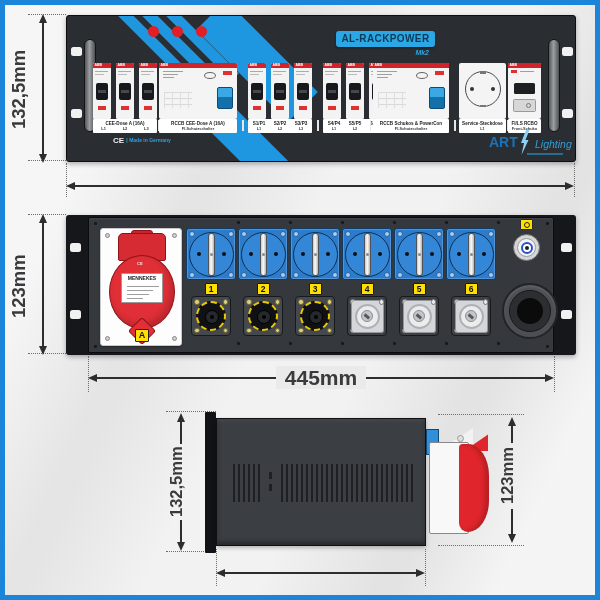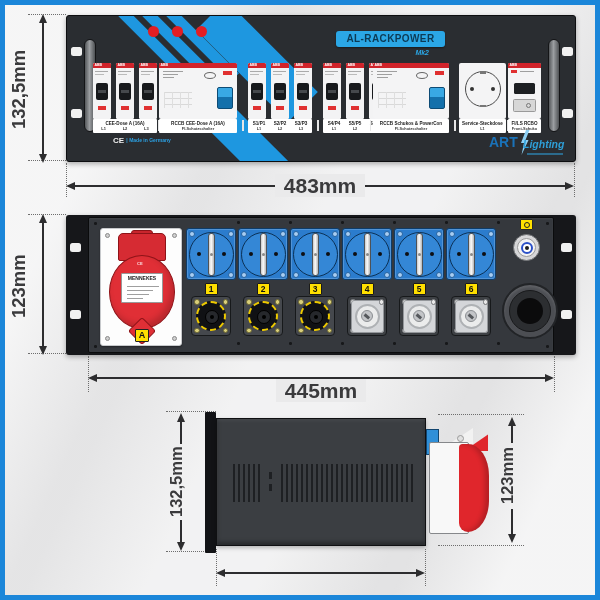--- a/index.html
+++ b/index.html
@@ -132,21 +132,21 @@
     <div class="v rdot" style="left:104.5px;top:9.5px"></div>
     <div class="v rdot" style="left:128.5px;top:9.5px"></div>
 
     <div class="v handle" style="left:17px;top:23px"></div>
     <div class="v handle" style="left:481px;top:23px"></div>
     <div class="v rhole" style="left:4px;top:31px"></div>
     <div class="v rhole" style="left:4px;top:93px"></div>
     <div class="v rhole" style="left:495px;top:31px"></div>
     <div class="v rhole" style="left:495px;top:93px"></div>
 
-    <div class="v badge-title" style="left:269px;top:15px;width:109px;height:16px">AL-RACKPOWER</div>
+    <div class="v badge-title" style="left:269px;top:15px;width:99px;height:16px">AL-RACKPOWER</div>
     <div class="v subtit" style="left:334px;top:33px;width:28px">Mk2</div>
 
     <div class="grp" style="left:26px;width:64px;top:47px">
       <div class="mcb" style="left:0">
         <div class="strip">
             <span>ABB</span>
           </div>
         <div class="tgl"></div>
           <div class="ind"></div>
       </div>
@@ -333,33 +333,30 @@
     <div class="v cerow" style="left:46px;top:120px">
       <span>CE</span>
       <i> | </i><i>Made in Germany</i>
     </div>
 
     <div class="v" style="left:422px;top:113px;width:80px;height:34px">
       <span class="v" style="left:0;top:5px;font-weight:bold;font-size:14px;color:#1a72b8">ART</span>
       <svg class="v" style="left:31px;top:1px" width="10" height="26">
         <path d="M6 0 L9.5 0 L5.5 10 L8.5 10 L1.5 25 L4 13 L1 13 Z" fill="#8ed0f4"></path>
       </svg>
-      <span class="v" style="left:34px;top:9px;font-style:italic;font-size:10.5px;color:#2e9fd8;font-weight:bold">Lighting</span>
+      <span class="v" style="left:46px;top:9px;font-style:italic;font-size:10.5px;color:#2e9fd8;font-weight:normal">Lighting</span>
       <div class="v" style="left:38px;top:24px;width:36px;height:1.5px;background:#2e9fd8;opacity:.55"></div>
     </div>
   </div>
 
   <div class="v dotv" style="left:66px;top:163px;height:34px"></div>
   <div class="v dotv" style="left:574px;top:163px;height:34px"></div>
   <div class="v dlh" style="left:71px;top:185px;width:499px"></div>
   <div class="v ah ahl" style="left:66px;top:181.5px"></div>
   <div class="v ah ahr" style="left:565px;top:181.5px"></div>
-  <div class="v hlabwrap" style="left:66px;top:174px;width:508px">
-    <span class="dimlab">483mm</span>
-  </div>
 </div>
 
 <div class="v" style="inset:0">
 
   <div class="v doth" style="left:28px;top:214px;width:38px"></div>
   <div class="v doth" style="left:28px;top:353px;width:38px"></div>
   <div class="v dlv" style="left:42px;top:220px;height:130px"></div>
   <div class="v ah ahu" style="left:38.5px;top:214px"></div>
   <div class="v ah ahd" style="left:38.5px;top:346px"></div>
   <div class="v dimlab vlab" style="left:8px;top:248px;width:24px;height:76px;font-size:18.5px">123mm</div>
@@ -500,21 +497,21 @@
   <div class="v" style="left:502px;top:283px;width:56px;height:56px;border-radius:50%;background:#4c4e53;border:2px solid #222427;box-sizing:border-box;box-shadow:inset 0 2px 3px rgba(255,255,255,.12)">
     <div class="v" style="left:5px;top:5px;width:42px;height:42px;border-radius:50%;background:#2c2e31;border:1px solid #18191b;box-sizing:border-box"></div>
     <div class="v" style="left:13px;top:13px;width:26px;height:26px;border-radius:50%;background:#0b0b0c"></div>
   </div>
 
   <div class="v dotv" style="left:88px;top:356px;height:36px"></div>
   <div class="v dotv" style="left:554px;top:356px;height:36px"></div>
   <div class="v dlh" style="left:93px;top:377px;width:457px"></div>
   <div class="v ah ahl" style="left:88px;top:373.5px"></div>
   <div class="v ah ahr" style="left:545px;top:373.5px"></div>
-  <div class="v hlabwrap" style="left:88px;top:379px;width:466px">
+  <div class="v hlabwrap" style="left:88px;top:366px;width:466px">
     <span class="dimlab">445mm</span>
   </div>
 </div>
 
 <div class="v" style="inset:0">
 
   <div class="v doth" style="left:166px;top:411px;width:50px"></div>
   <div class="v doth" style="left:166px;top:551px;width:50px"></div>
   <div class="v ah ahu" style="left:176.5px;top:413px"></div>
   <div class="v dlv" style="left:180px;top:421px;height:23px"></div>

